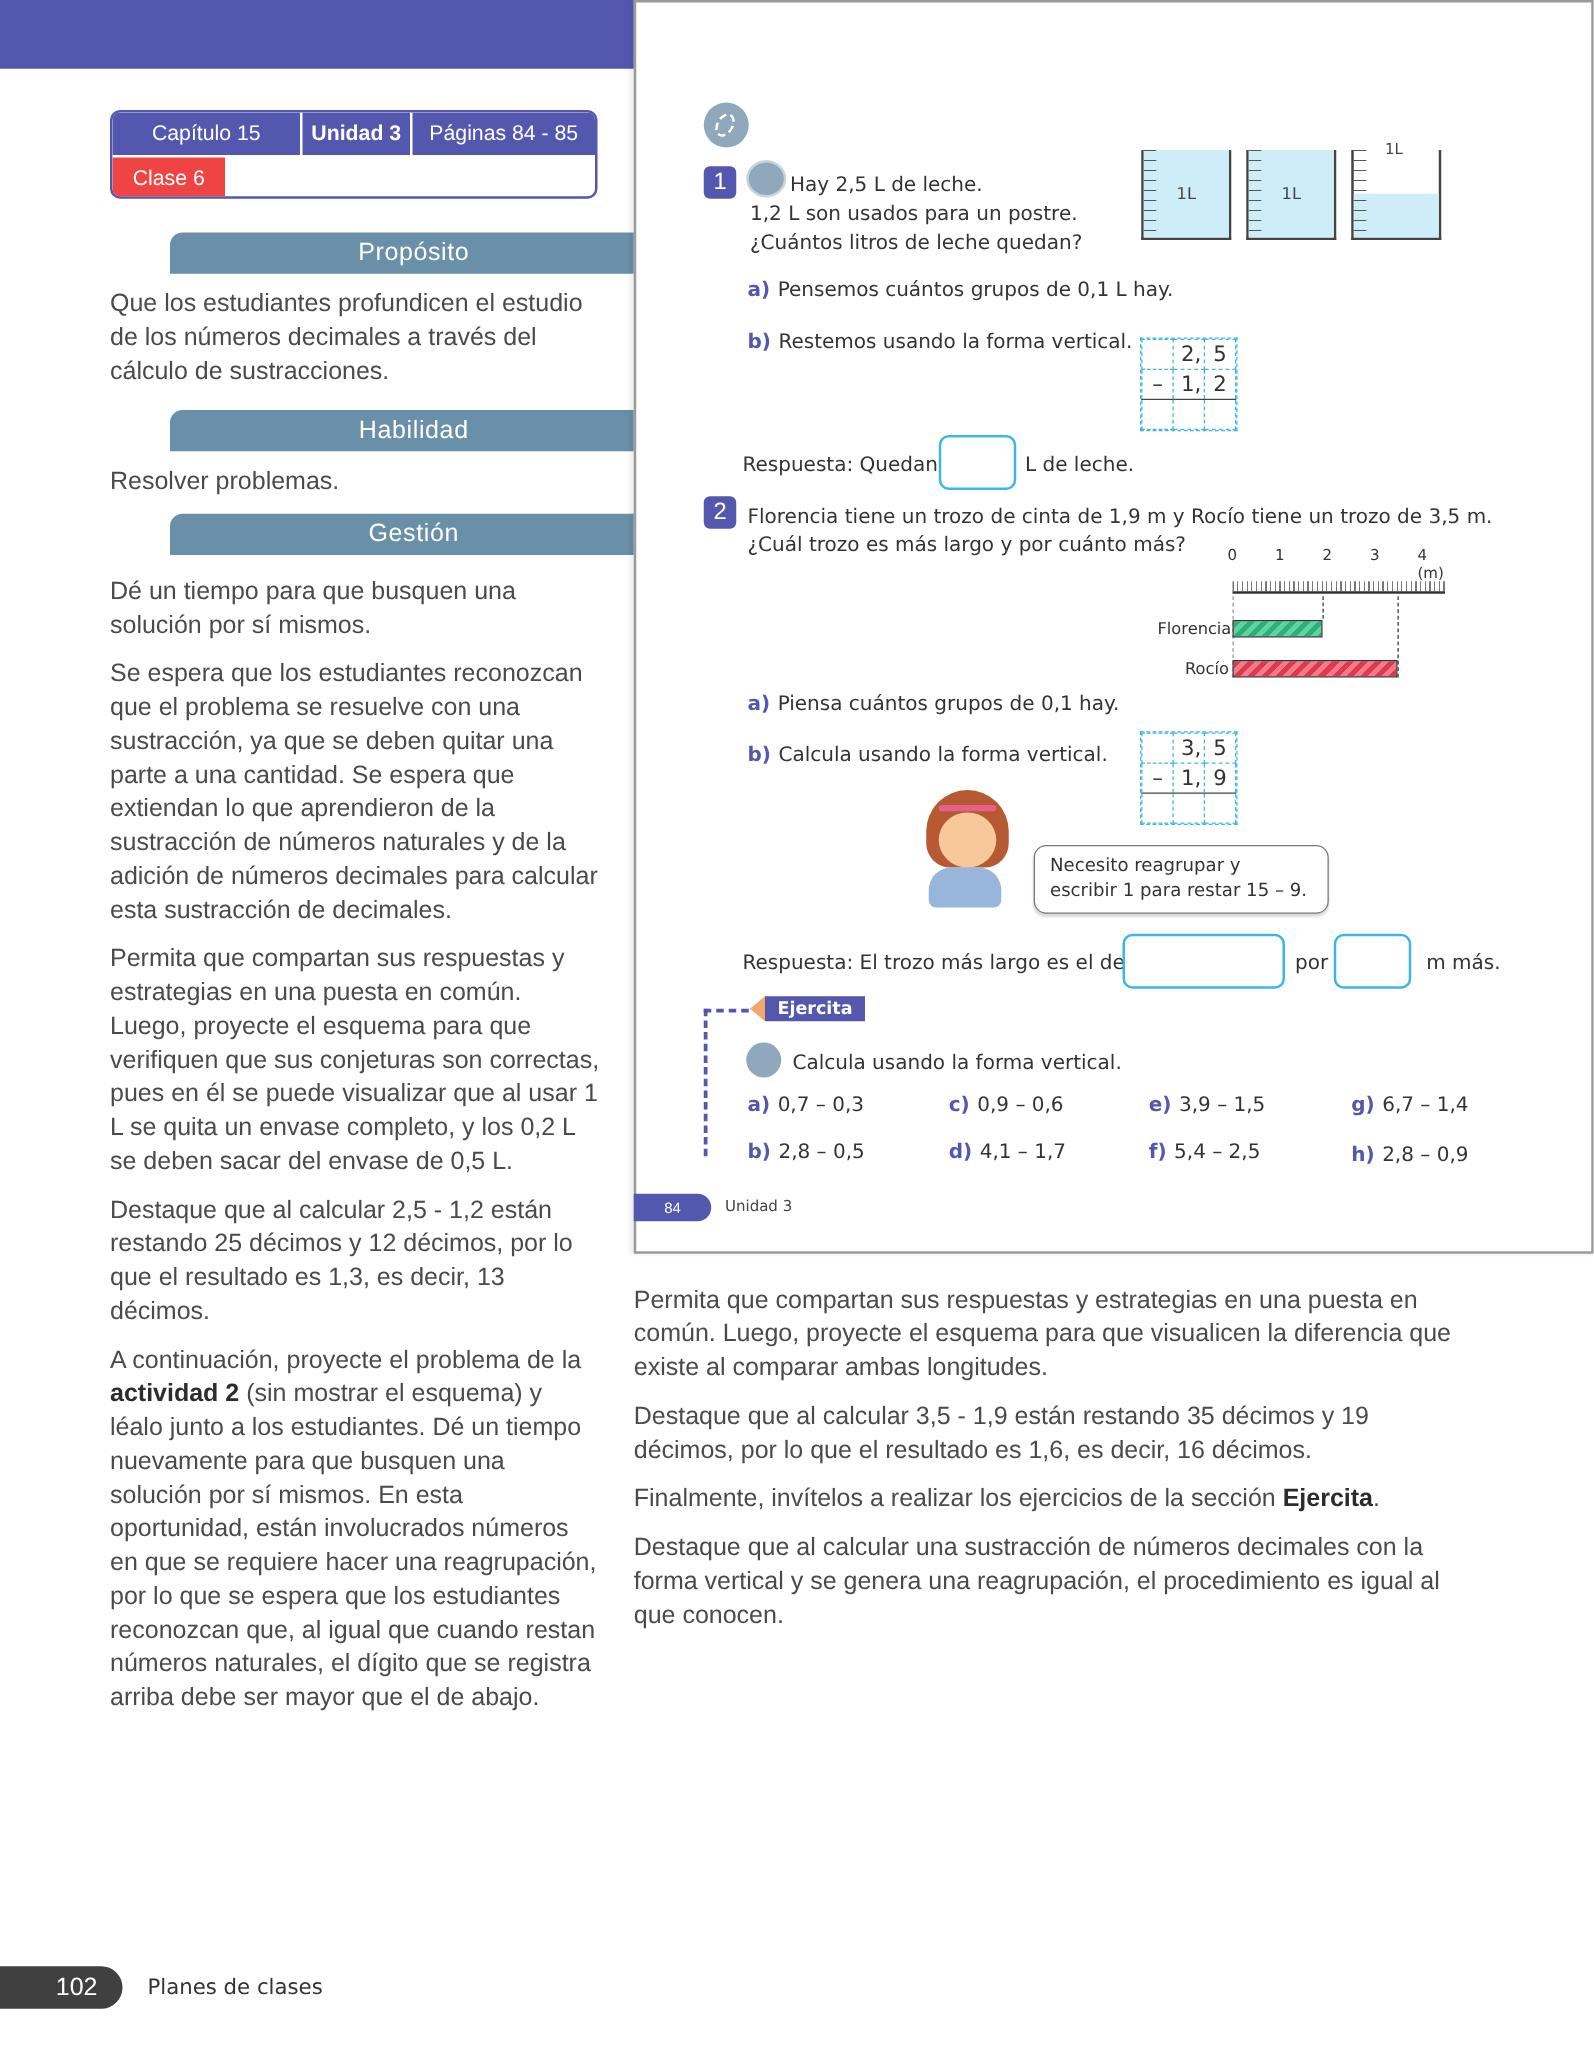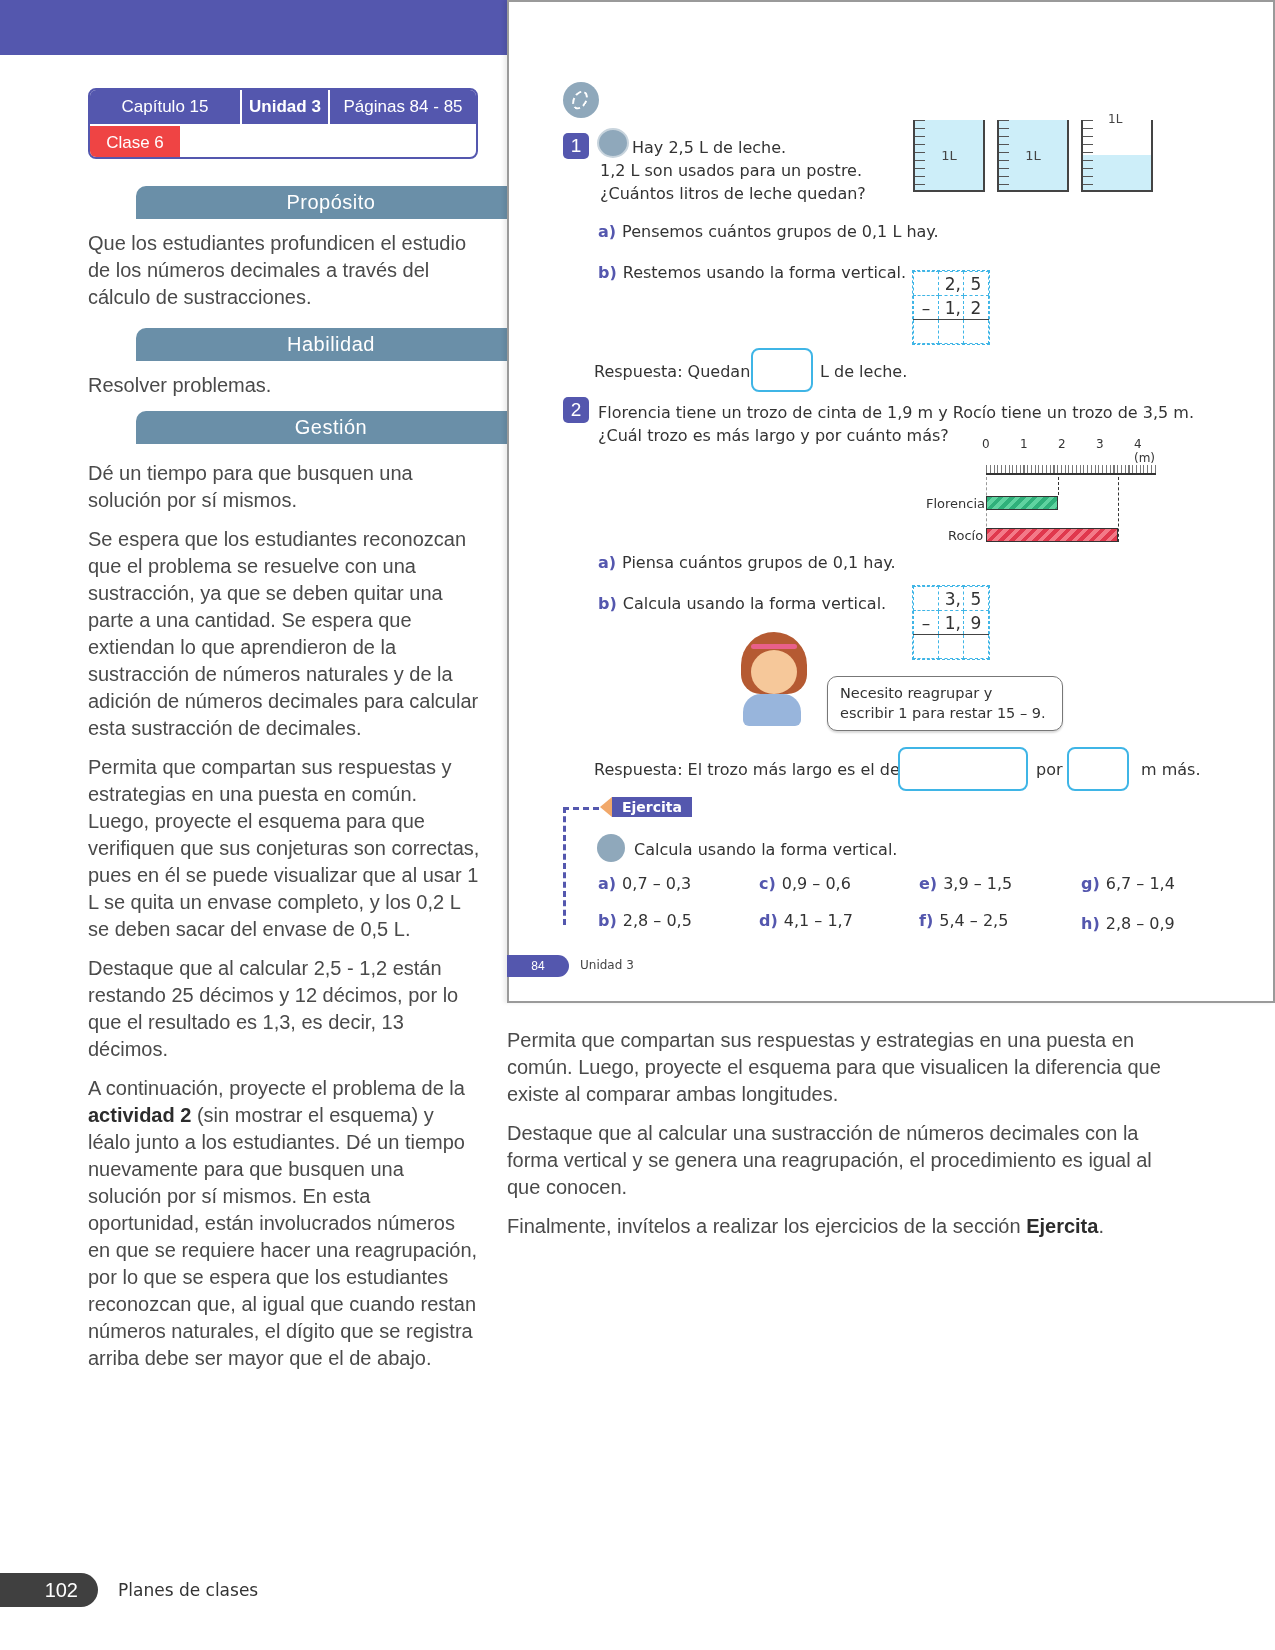--- a/index.html
+++ b/index.html
@@ -250,18 +250,19 @@
 <div class="st" style="left:919px;top:874px"><span class="lbl">e)</span><span>3,9 – 1,5</span></div>
 <div class="st" style="left:919px;top:911px"><span class="lbl">f)</span><span>5,4 – 2,5</span></div>
 <div class="st" style="left:1081px;top:874px"><span class="lbl">g)</span><span>6,7 – 1,4</span></div>
 <div class="st" style="left:1081px;top:914px"><span class="lbl">h)</span><span>2,8 – 0,9</span></div>
 
 <div class="page-num-small">84</div>
 <div class="unit-small">Unidad 3</div>
 
 <div class="right-text">
   <p><span>Permita que compartan sus respuestas y estrategias en una puesta en común. Luego, proyecte el esquema para que visualicen la diferencia que existe al comparar ambas longitudes.</span></p>
+  <p><span>Destaque que al calcular 3,5 - 1,9 están restando 35 décimos y 19 décimos, por lo que el resultado es 1,6, es decir, 16 décimos.</span></p>
+  <p><span>Finalmente, invítelos a realizar los ejercicios de la sección </span><b>Ejercita</b><span>.</span></p>
   <p><span>Destaque que al calcular una sustracción de números decimales con la forma vertical y se genera una reagrupación, el procedimiento es igual al que conocen.</span></p>
-  <p><span>Finalmente, invítelos a realizar los ejercicios de la sección </span><b>Ejercita</b><span>.</span></p>
 </div>
 
 <div class="footer-pill">102</div>
 <div class="footer-label">Planes de clases</div>
 
 </body></html>

